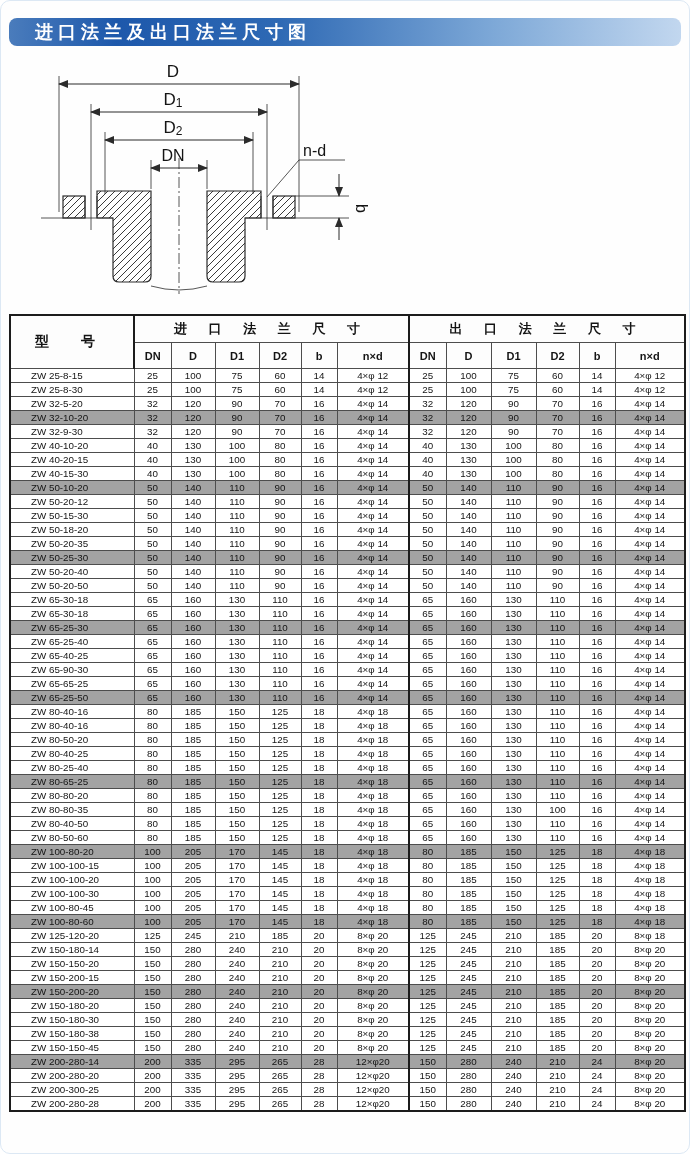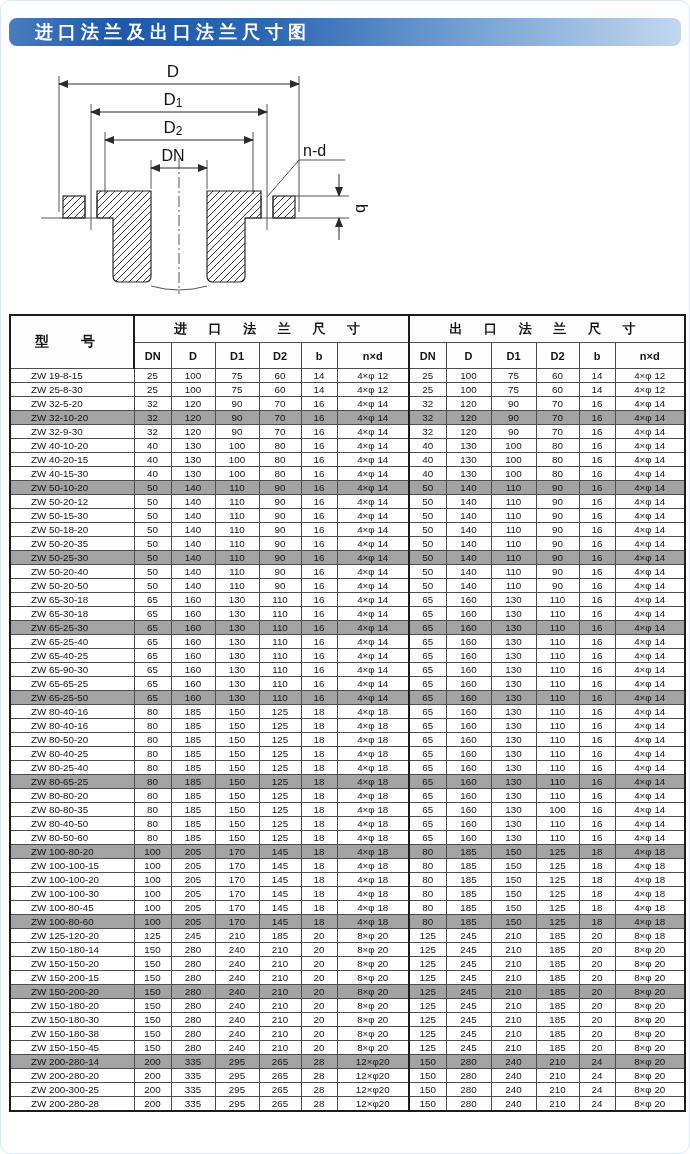--- a/index.html
+++ b/index.html
@@ -122,21 +122,21 @@
         <th class="bl2">DN</th>
         <th>D</th>
         <th>D1</th>
         <th>D2</th>
         <th>b</th>
         <th>n×d</th>
       </tr>
     </thead>
     <tbody>
         <tr>
-          <td class="model">ZW 19-8-15</td>
+          <td class="model">ZW 25-8-15</td>
           <td>25</td>
           <td>100</td>
           <td>75</td>
           <td>60</td>
           <td>14</td>
           <td>4×φ 12</td>
           <td class="bl2">25</td>
           <td>100</td>
           <td>75</td>
           <td>60</td>

